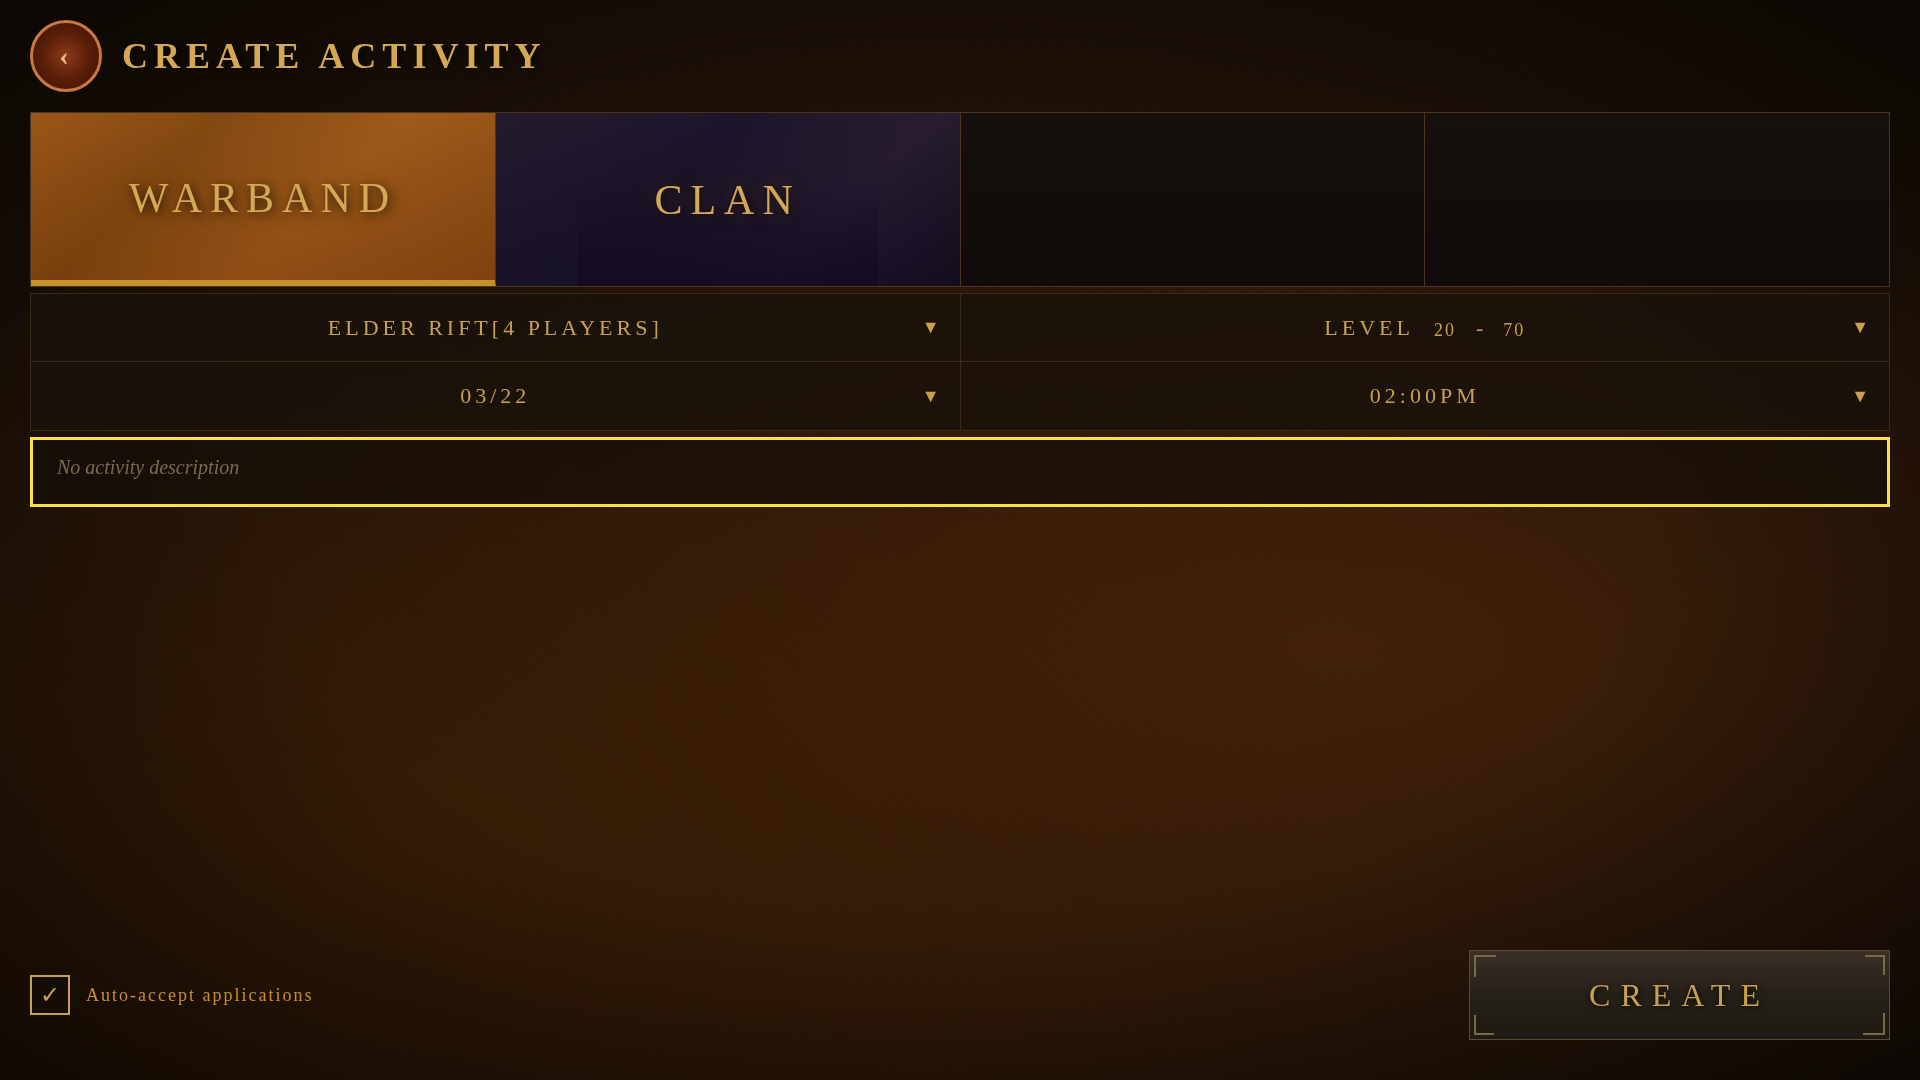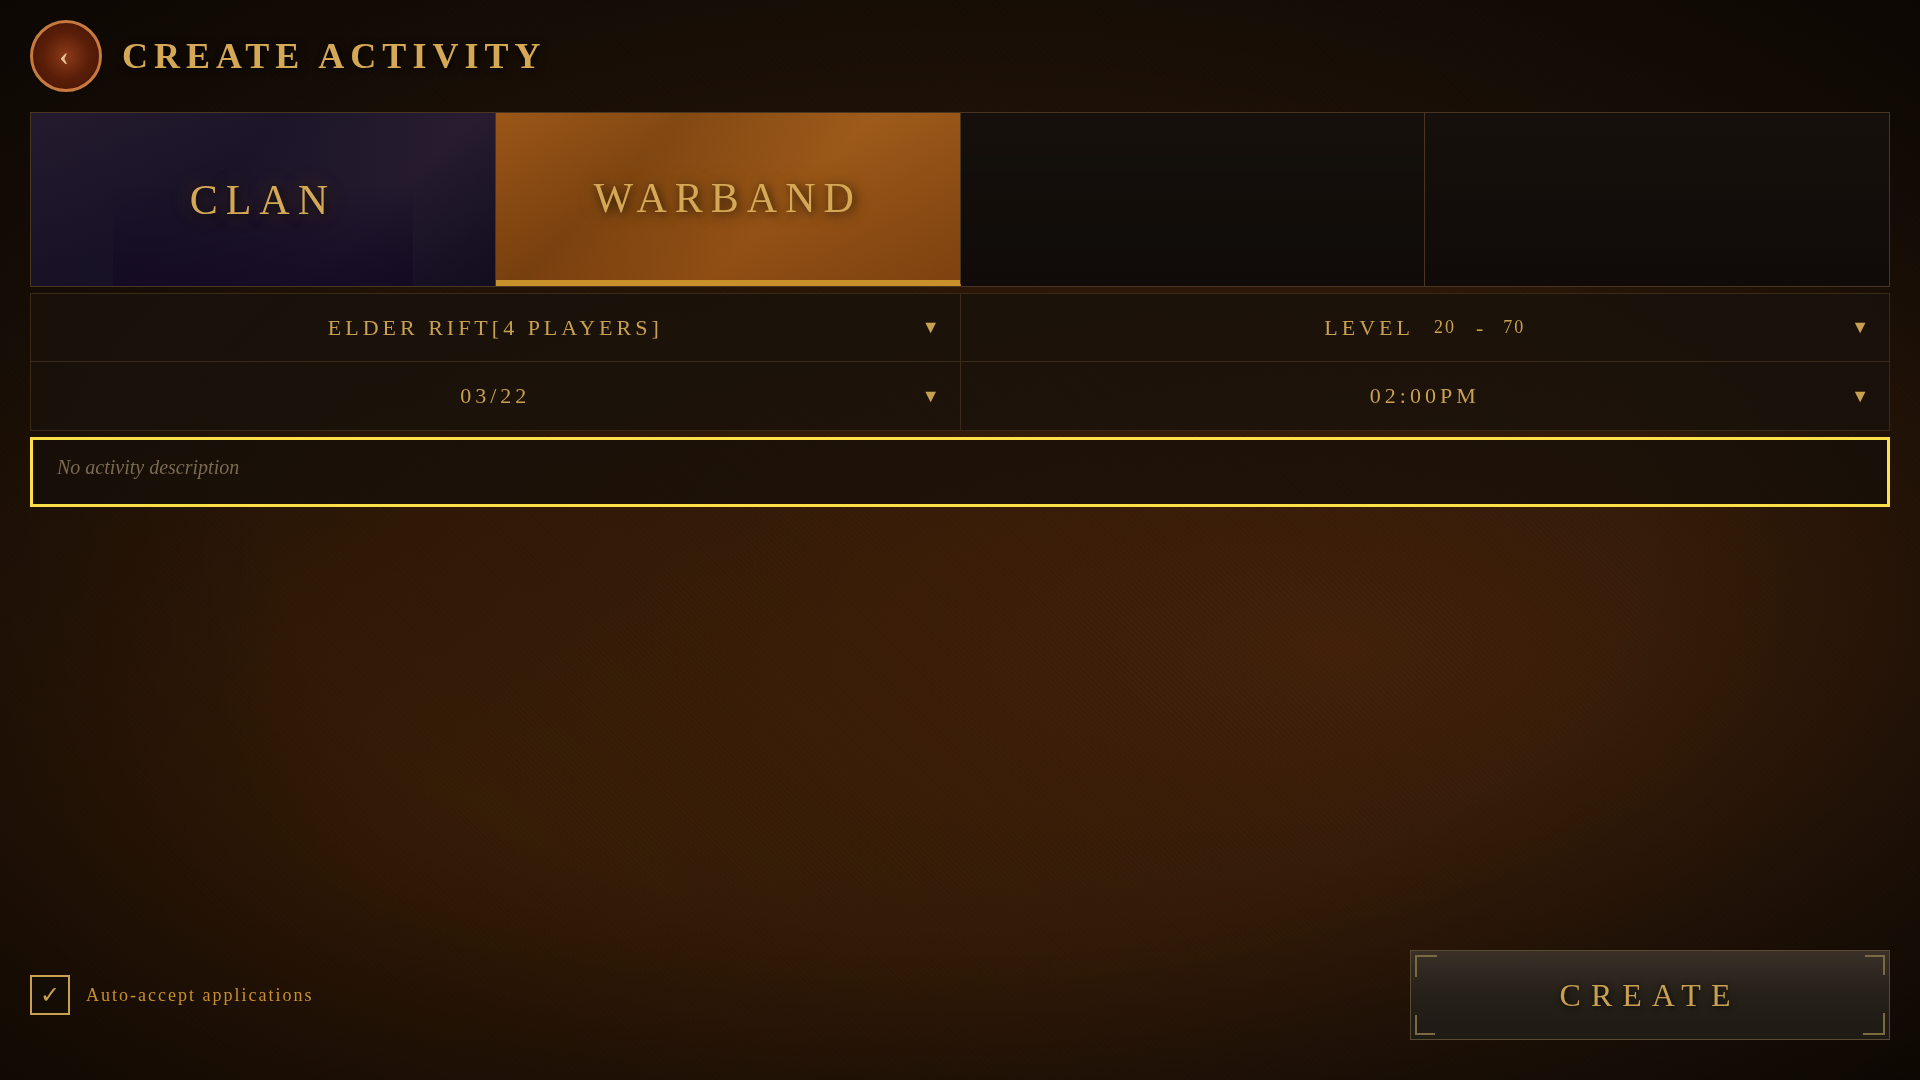--- a/index.html
+++ b/index.html
@@ -222,21 +222,21 @@
 
     .dropdown-arrow {
       position: absolute;
       right: 20px;
       color: #c8a050;
       font-size: 18px;
     }
 
     .level-range {
       display: flex;
-      align-items: center;
+      align-items: flex-end;
       gap: 20px;
     }
 
     .level-label {
       color: #c8a050;
       font-size: 22px;
       letter-spacing: 4px;
       text-transform: uppercase;
     }
 
@@ -305,21 +305,21 @@
     .auto-accept-label {
       color: #c8902a;
       font-size: 18px;
       letter-spacing: 2px;
       font-family: 'Georgia', serif;
     }
 
     
     .create-button {
       position: relative;
-      width: 480px;
+      width: 421px;
       height: 90px;
       background: linear-gradient(180deg, #3a3028 0%, #252018 50%, #1e1a14 100%);
       border: 1px solid #5a4a30;
       display: flex;
       align-items: center;
       justify-content: center;
       cursor: pointer;
     }
 
     
@@ -401,26 +401,26 @@
 <div class="ui-container">
 
   <div class="header">
     <div class="back-button">
       <span class="back-arrow">‹</span>
     </div>
     <h1 class="page-title">CREATE ACTIVITY</h1>
   </div>
 
   <div class="tab-strip">
-    <div class="tab tab-clan">
-      <span class="tab-label">CLAN</span>
-    </div>
     <div class="tab tab-warband active">
       <span class="tab-label">WARBAND</span>
       <div class="tab-warband-underline"></div>
+    </div>
+    <div class="tab tab-clan">
+      <span class="tab-label">CLAN</span>
     </div>
     <div class="tab tab-empty"></div>
     <div class="tab tab-empty"></div>
   </div>
 
   <div class="controls-section">
 
     <div class="controls-row">
       <div class="control-cell">
         <span class="control-text">ELDER RIFT[4 PLAYERS]</span>

